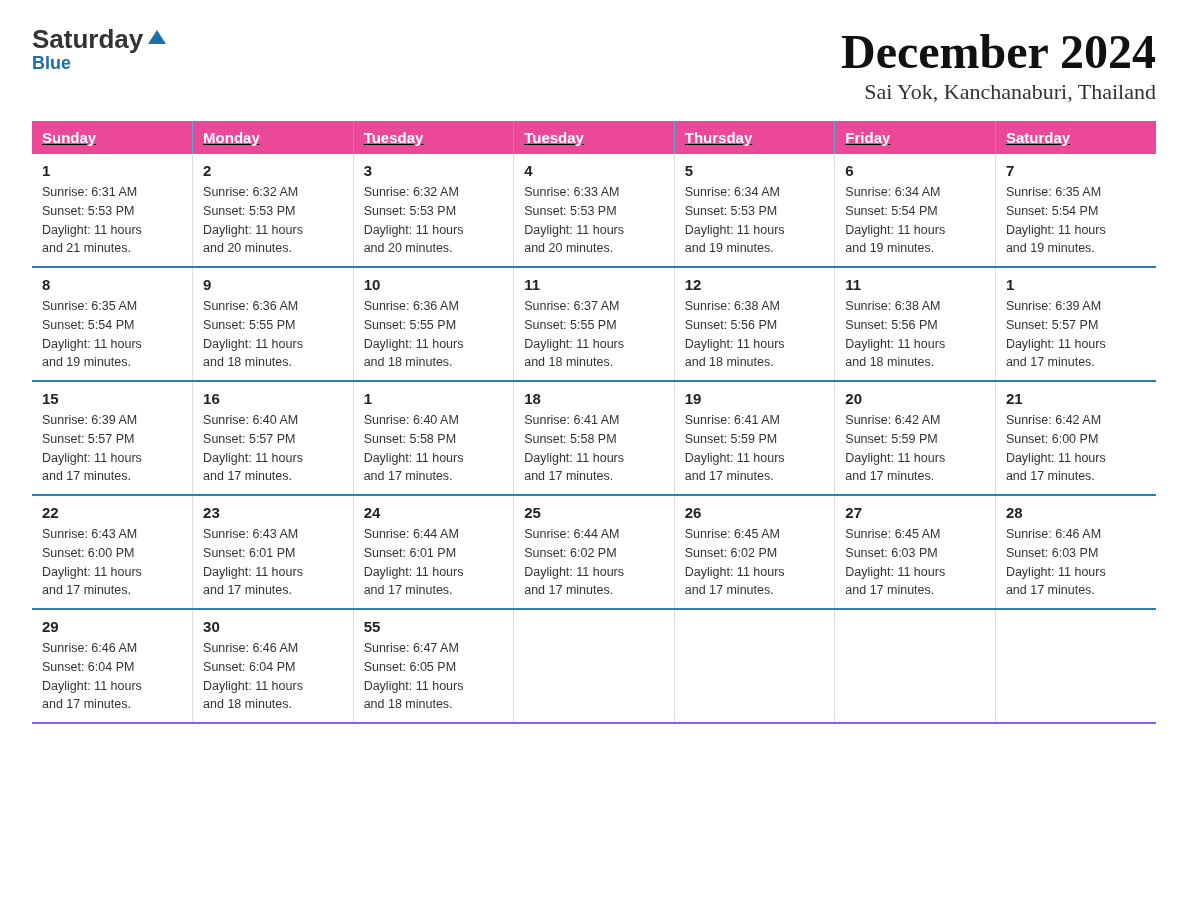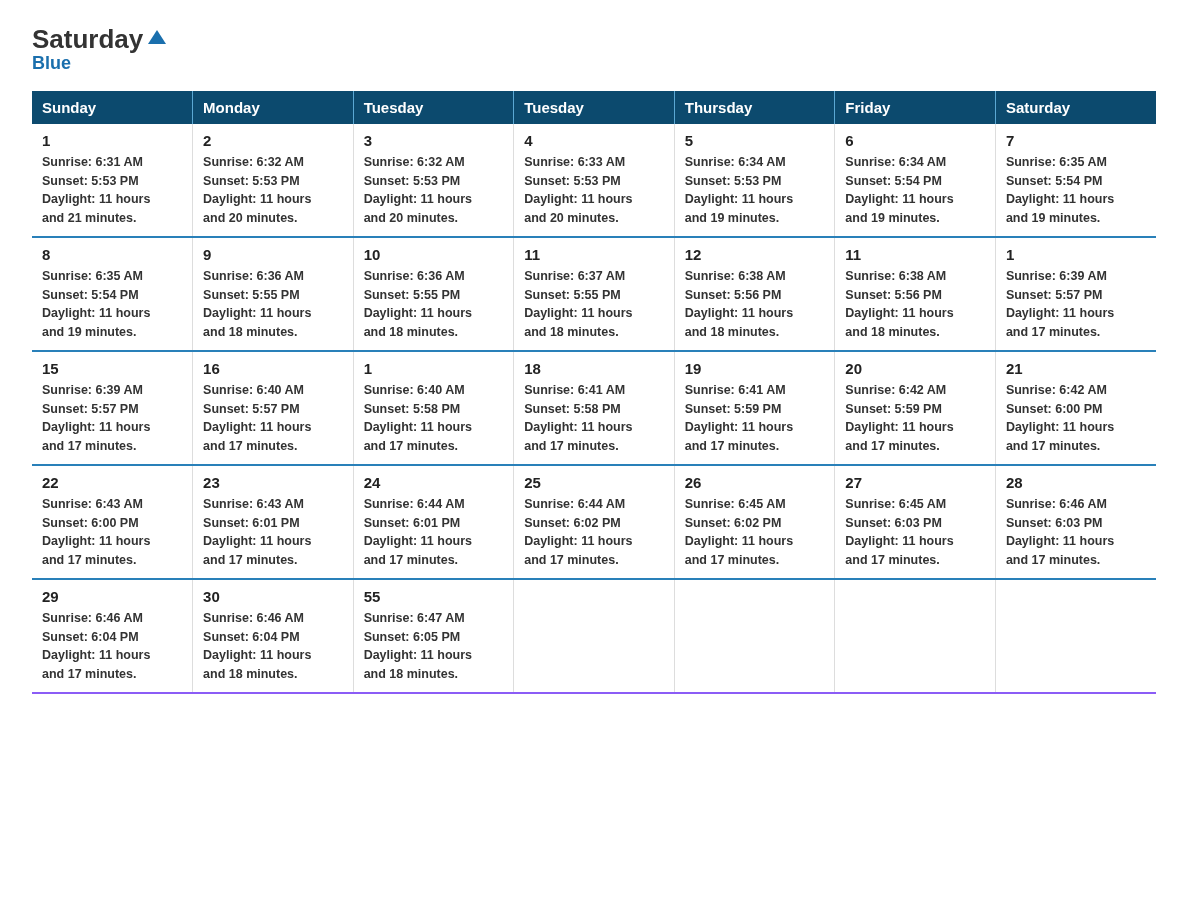--- a/index.html
+++ b/index.html
@@ -30,21 +30,22 @@
       font-weight: normal;
       color: #333;
       font-family: Georgia, serif;
     }
     table {
       width: 100%;
       border-collapse: collapse;
       table-layout: fixed;
     }
     thead tr {
-      background: #0c4a6e;
+      background: #ec4899;
+      text-decoration: underline;
     }
     thead th {
       color: #fff;
       font-size: 15px;
       font-weight: bold;
       padding: 8px 10px;
       text-align: left;
       border-right: 1px solid #5ba8d4;
     }
     thead th:last-child { border-right: none; }
@@ -63,21 +64,20 @@
     .day-num {
       font-size: 15px;
       font-weight: bold;
       margin-bottom: 4px;
       display: block;
     }
     .day-info {
       font-size: 12.5px;
       line-height: 1.5;
       color: #333;
-      font-weight: bold;
     }
     tbody tr:last-child { border-bottom: 2px solid #8b5cf6; }
     .logo-text-general {
       font-size: 26px;
       font-weight: bold;
       color: #333;
       font-family: Arial, sans-serif;
     }
     .logo-text-blue {
       font-size: 18px;
@@ -101,20 +101,24 @@
 <div class="header">
   <div class="logo-block">
     <div class="logo-row1">
       <span class="logo-text-general">Saturday</span>
       <svg width="22" height="22" viewBox="0 0 22 22" style="margin-left:3px; margin-top:-6px;">
         <polygon points="2,18 11,4 20,18" fill="#1a6fad"></polygon>
       </svg>
     </div>
     <span class="logo-text-blue">Blue</span>
   </div>
+  <div class="title-block">
+    <h1>December 2024</h1>
+    <h2>Sai Yok, Kanchanaburi, Thailand</h2>
+  </div>
 </div>
 
 <table>
   <thead>
     <tr>
     <th>Sunday</th>
         <th>Monday</th>
         <th>Tuesday</th>
         <th>Tuesday</th>
         <th>Thursday</th>

